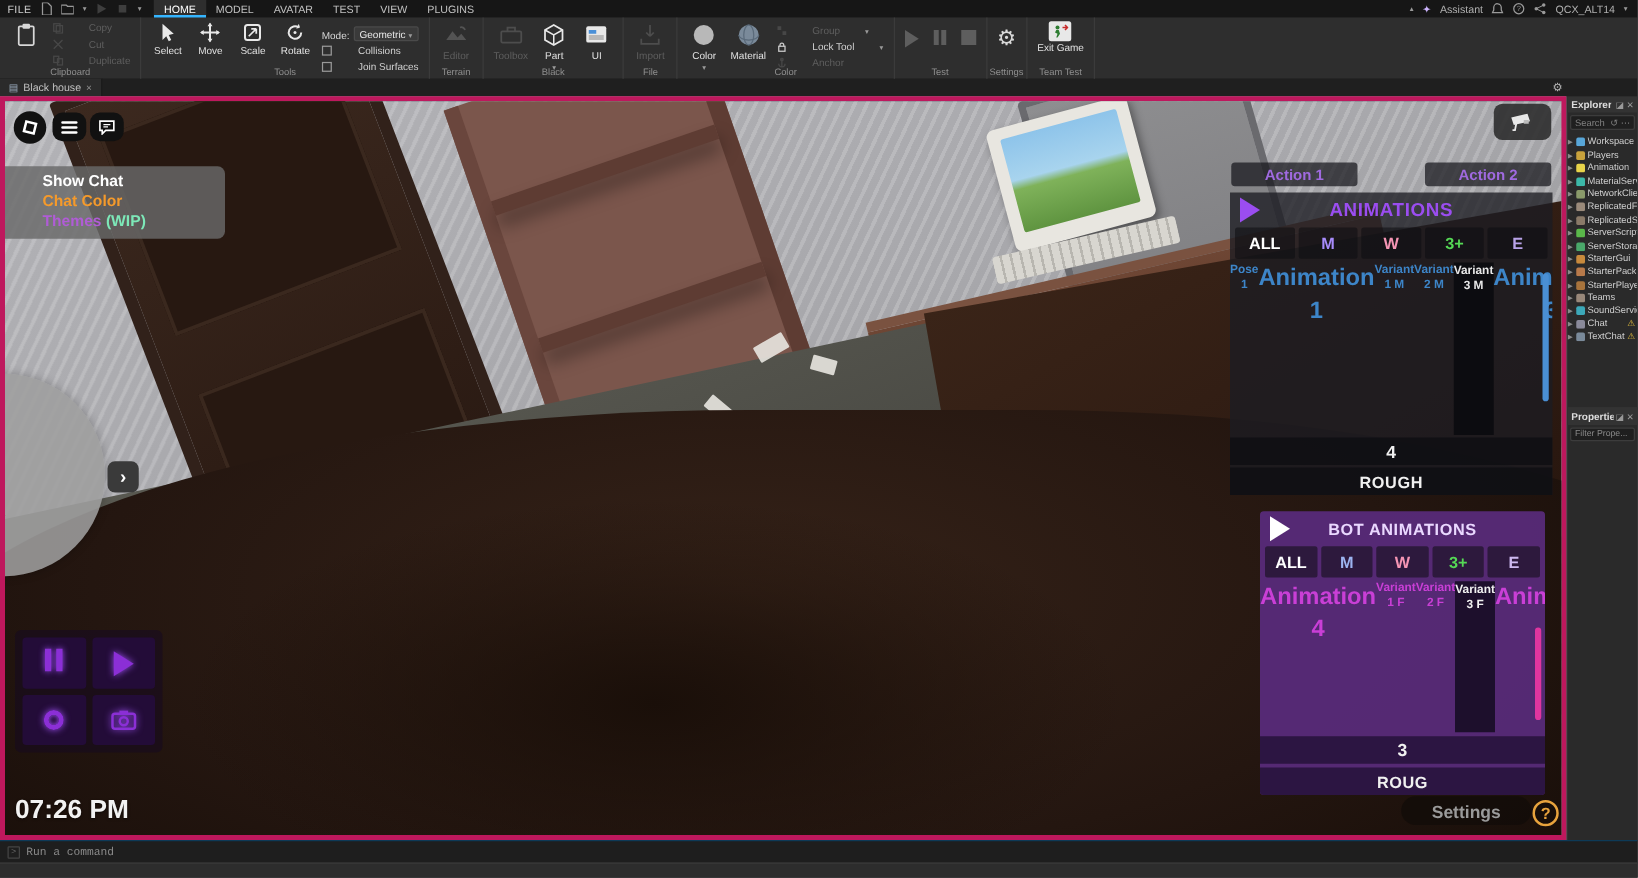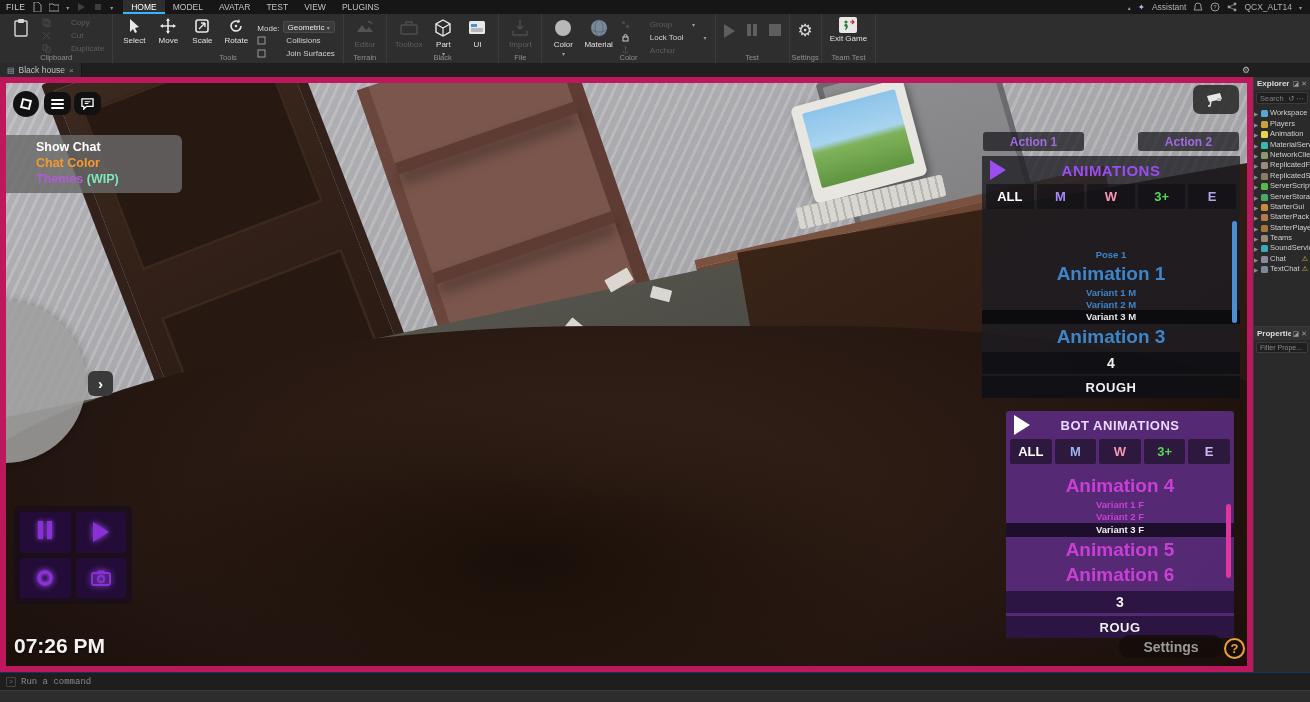--- a/index.html
+++ b/index.html
@@ -42,21 +42,21 @@
   .gear-big{font-size:17px;color:#d8d8d8;line-height:17px}
   .exit-ic{width:18px;height:16px;background:#e8e8e8;border-radius:2px;display:flex;align-items:center;justify-content:center}
   
   .doctabs{height:14px;background:#1f1f1f;display:flex;align-items:center;font-size:8.5px;color:#c0c0c0}
   .doctab{display:flex;align-items:center;gap:4px;background:#2b2b2b;height:14px;padding:0 7px;border-right:1px solid #171717}
   .doctab .dti{color:#9ab;font-size:8px}
   .doctab .x{color:#909090;font-size:8px}
   .doctabs .gear-sm{margin-left:auto;margin-right:60px;color:#b8b8b8;font-size:9px}
   
   .main{display:flex;height:595px}
-  .viewport{position:relative;flex:1;border:6px solid #be185d;box-shadow:inset 0 0 0 1px #0d3a57;overflow:hidden;background:#9e9ea2}
+  .viewport{position:relative;flex:1;border:4px solid #be185d;box-shadow:inset 0 0 0 1px #0d3a57;overflow:hidden;background:#9e9ea2}
   
   .scene{position:absolute;inset:0;overflow:hidden}
   .wallpaper{position:absolute;inset:-5%;background:
     repeating-linear-gradient(115deg,rgba(255,255,255,.18) 0 3px,rgba(0,0,0,0) 3px 9px),
     linear-gradient(160deg,#b4b4b8 0%,#a8a8ac 40%,#98989a 70%,#8a8a8c 100%)}
   .door{position:absolute;left:120px;top:-60px;width:250px;height:520px;transform:rotate(-21deg);
     background:linear-gradient(175deg,#3c291f,#2e1d15 60%,#241610);border:10px solid #31211a;border-radius:3px}
   .door .panel{position:absolute;left:18px;right:18px;height:34%;background:#271811;box-shadow:inset 0 0 0 3px #3a281e}
   .door .p1{top:6%}.door .p2{top:50%}
   .shelf{position:absolute;left:420px;top:-40px;width:215px;height:460px;transform:rotate(-19deg);
@@ -124,21 +124,21 @@
   .ap-pink{right:13px;top:328px;width:228px;height:227px;background:rgba(88,43,122,.94);border-radius:3px}
   .ap-head{display:flex;align-items:center;height:28px;padding:0 8px;position:relative}
   .ap-play{width:0;height:0;border-left:16px solid #9b4df0;border-top:10px solid transparent;border-bottom:10px solid transparent}
   .ap-pink .ap-play{border-left-color:#fff}
   .ap-title{position:absolute;left:0;right:0;text-align:center;font-weight:bold;letter-spacing:.5px}
   .ap-blue .ap-title{color:#9b4df0;font-size:15px}
   .ap-pink .ap-title{color:#ead8ff;font-size:13px}
   .ap-tabs{display:flex;gap:3px;padding:0 4px;height:25px}
   .ap-tab{flex:1;background:rgba(12,12,16,.55);display:flex;align-items:center;justify-content:center;
     font-weight:bold;font-size:13px;border-radius:2px}
-  .ap-list{flex:1;position:relative;display:flex;flex-direction:column;justify-content:flex-end;padding-top:3px;overflow:hidden}
+  .ap-list{flex:1;position:relative;display:flex;flex-direction:row;justify-content:flex-start;padding-top:3px;overflow:hidden}
   .ai{text-align:center;font-weight:bold;line-height:1.25;width:100%}
   .ap-blue .ai{color:#3d85c8}
   .ap-pink .ai{color:#c93fd6}
   .ai.xs{font-size:9.5px}
   .ai.lg{font-size:19px;line-height:1.35}
   .ai.hl{background:#0c0c10;color:#e8e8e8;font-size:9.5px;padding:1px 0}
   .ap-pink .ai.hl{background:#1d0f2c;color:#f0f0f0}
   .ap-scroll{position:absolute;right:3px;top:12px;width:5px;height:72%;border-radius:3px}
   .ap-blue .ap-scroll{background:#4a8fd4}
   .ap-pink .ap-scroll{background:#e0359f;height:60%;top:40px}

